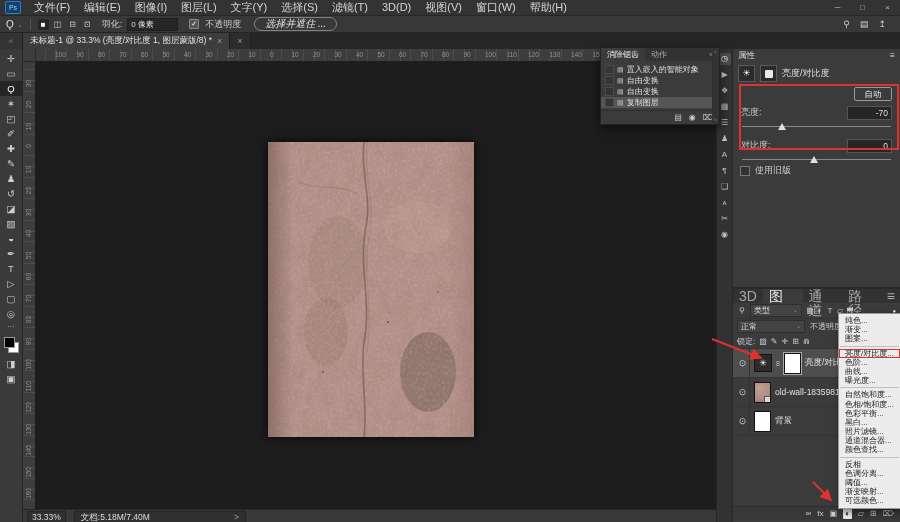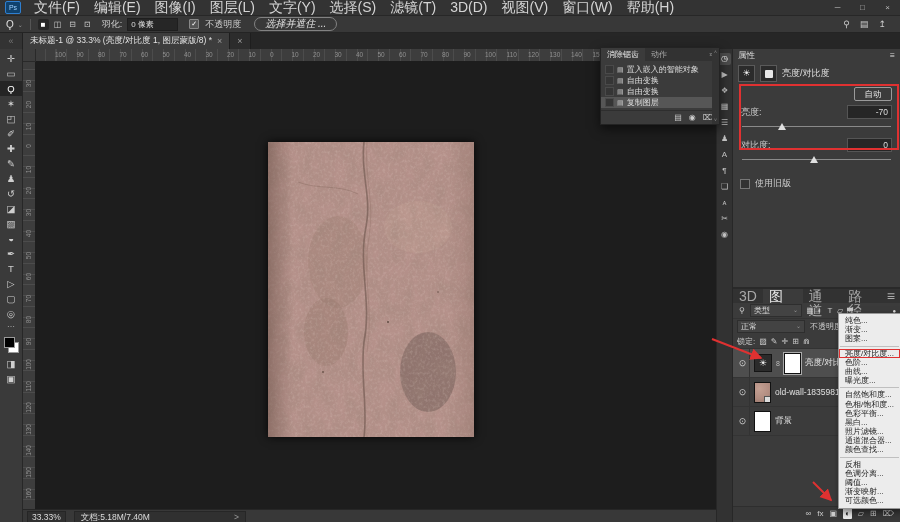--- a/index.html
+++ b/index.html
@@ -2,21 +2,21 @@
 <html><head>
 <meta charset="utf-8">
 <style>
   html,body{margin:0;padding:0;background:#1d1d1d;}
   #app{position:relative;width:900px;height:522px;background:#1d1d1d;overflow:hidden;
        font-family:"Liberation Sans",sans-serif;font-size:9px;color:#ccc;}
   
   .titlebar{display:flex;align-items:center;height:15px;background:#333;border-bottom:1px solid #272727;}
   .pslogo{width:14px;height:11px;margin:0 6px 0 5px;background:#10426e;border:1px solid #2f7fd0;border-radius:2px;
           color:#9fd1ff;font-size:7px;line-height:11px;text-align:center;}
-  .menu-item{padding:0 7px;line-height:15px;font-size:14px;color:#d5d5d5;text-align:center;}
+  .menu-item{padding:0 7px;line-height:15px;font-size:11px;color:#d5d5d5;text-align:center;}
   .win-controls{margin-left:auto;display:flex;}
   .win-btn{width:25px;text-align:center;line-height:15px;color:#bbb;font-size:8px;}
   
   .optionsbar{display:flex;align-items:center;height:16px;background:#383838;border-bottom:1px solid #242424;gap:3px;padding:0 5px;}
   .ob-tool{font-size:10px;color:#e0e0e0;padding:0 1px;}
   .caret{font-size:6px;color:#999;}
   .vsep{width:1px;height:11px;background:#555;margin:0 4px;}
   .mode-btn{font-size:8px;color:#ccc;padding:1px 3px;}
   .mode-btn.active{background:#262626;border-radius:2px;color:#fff;}
   .ob-label{color:#ccc;margin-left:5px;}
@@ -62,28 +62,28 @@
   
   .right-col{width:167px;display:flex;flex-direction:column;background:#3b3b3b;}
   .props{height:238px;border-bottom:2px solid #292929;position:relative;}
   .panel-header{height:13px;line-height:13px;padding:0 5px;color:#ddd;display:flex;justify-content:space-between;font-size:8.5px;background:#3b3b3b;}
   .adj-row{display:flex;align-items:center;gap:5px;padding:3px 5px 2px;}
   .adj-icon{width:15px;height:15px;background:#2b2b2b;border:1px solid #5a5a5a;text-align:center;line-height:15px;font-size:9px;color:#eee;}
   .mask-chip{width:15px;height:15px;background:#2b2b2b;border:1px solid #5a5a5a;display:flex;align-items:center;justify-content:center;}
   .mask-inner{width:8px;height:8px;background:#e8e8e8;border-radius:1px;}
   .adj-title{font-size:9px;color:#e0e0e0;}
   .auto-btn{position:absolute;right:8px;top:38px;width:36px;height:12px;line-height:12px;text-align:center;border:1px solid #9a9a9a;border-radius:2px;color:#e5e5e5;font-size:8.5px;}
-  .prop-row{display:flex;justify-content:space-between;align-items:flex-end;padding:0 8px;height:13px;}
+  .prop-row{display:flex;justify-content:space-between;align-items:center;padding:0 8px;height:13px;}
   .prop-row.first{margin-top:22px;}
   .prop-row.second{margin-top:8px;}
   .val-box{width:40px;height:12px;background:#262626;border:1px solid #555;color:#ddd;text-align:right;padding-right:3px;line-height:12px;font-size:8.5px;}
   .slider{position:relative;height:9px;margin:3px 9px 0;}
   .slider-track{position:absolute;left:0;right:0;top:4px;height:1px;background:#8a8a8a;}
   .slider-thumb{position:absolute;top:1px;width:0;height:0;border-left:4px solid transparent;border-right:4px solid transparent;border-bottom:7px solid #e0e0e0;transform:translateX(-4px);}
-  .legacy-row{display:flex;align-items:center;gap:5px;padding:0 7px;margin-top:13px;}
+  .legacy-row{display:flex;align-items:center;gap:5px;padding:0 7px;}
   .checkbox{width:8px;height:8px;background:#333;border:1px solid #777;}
   
   .layers{flex:1;display:flex;flex-direction:column;position:relative;}
   .ltabs{height:14px;background:#323232;display:flex;font-size:14px;}
   .ltab{padding:0 6px;line-height:14px;color:#a8a8a8;}
   .ltab.active{background:#3b3b3b;color:#e8e8e8;}
   .ltab-menu{margin-left:auto;padding:0 5px;line-height:14px;color:#aaa;}
   .lfilter{height:15px;display:flex;align-items:center;gap:3px;padding:0 4px;border-bottom:1px solid #333;}
   .kind-dd{display:flex;align-items:center;gap:3px;background:#434343;border:1px solid #2e2e2e;height:11px;line-height:11px;padding:0 3px;width:44px;font-size:8px;color:#ddd;}
   .kind-dd .caret{margin-left:auto;}

